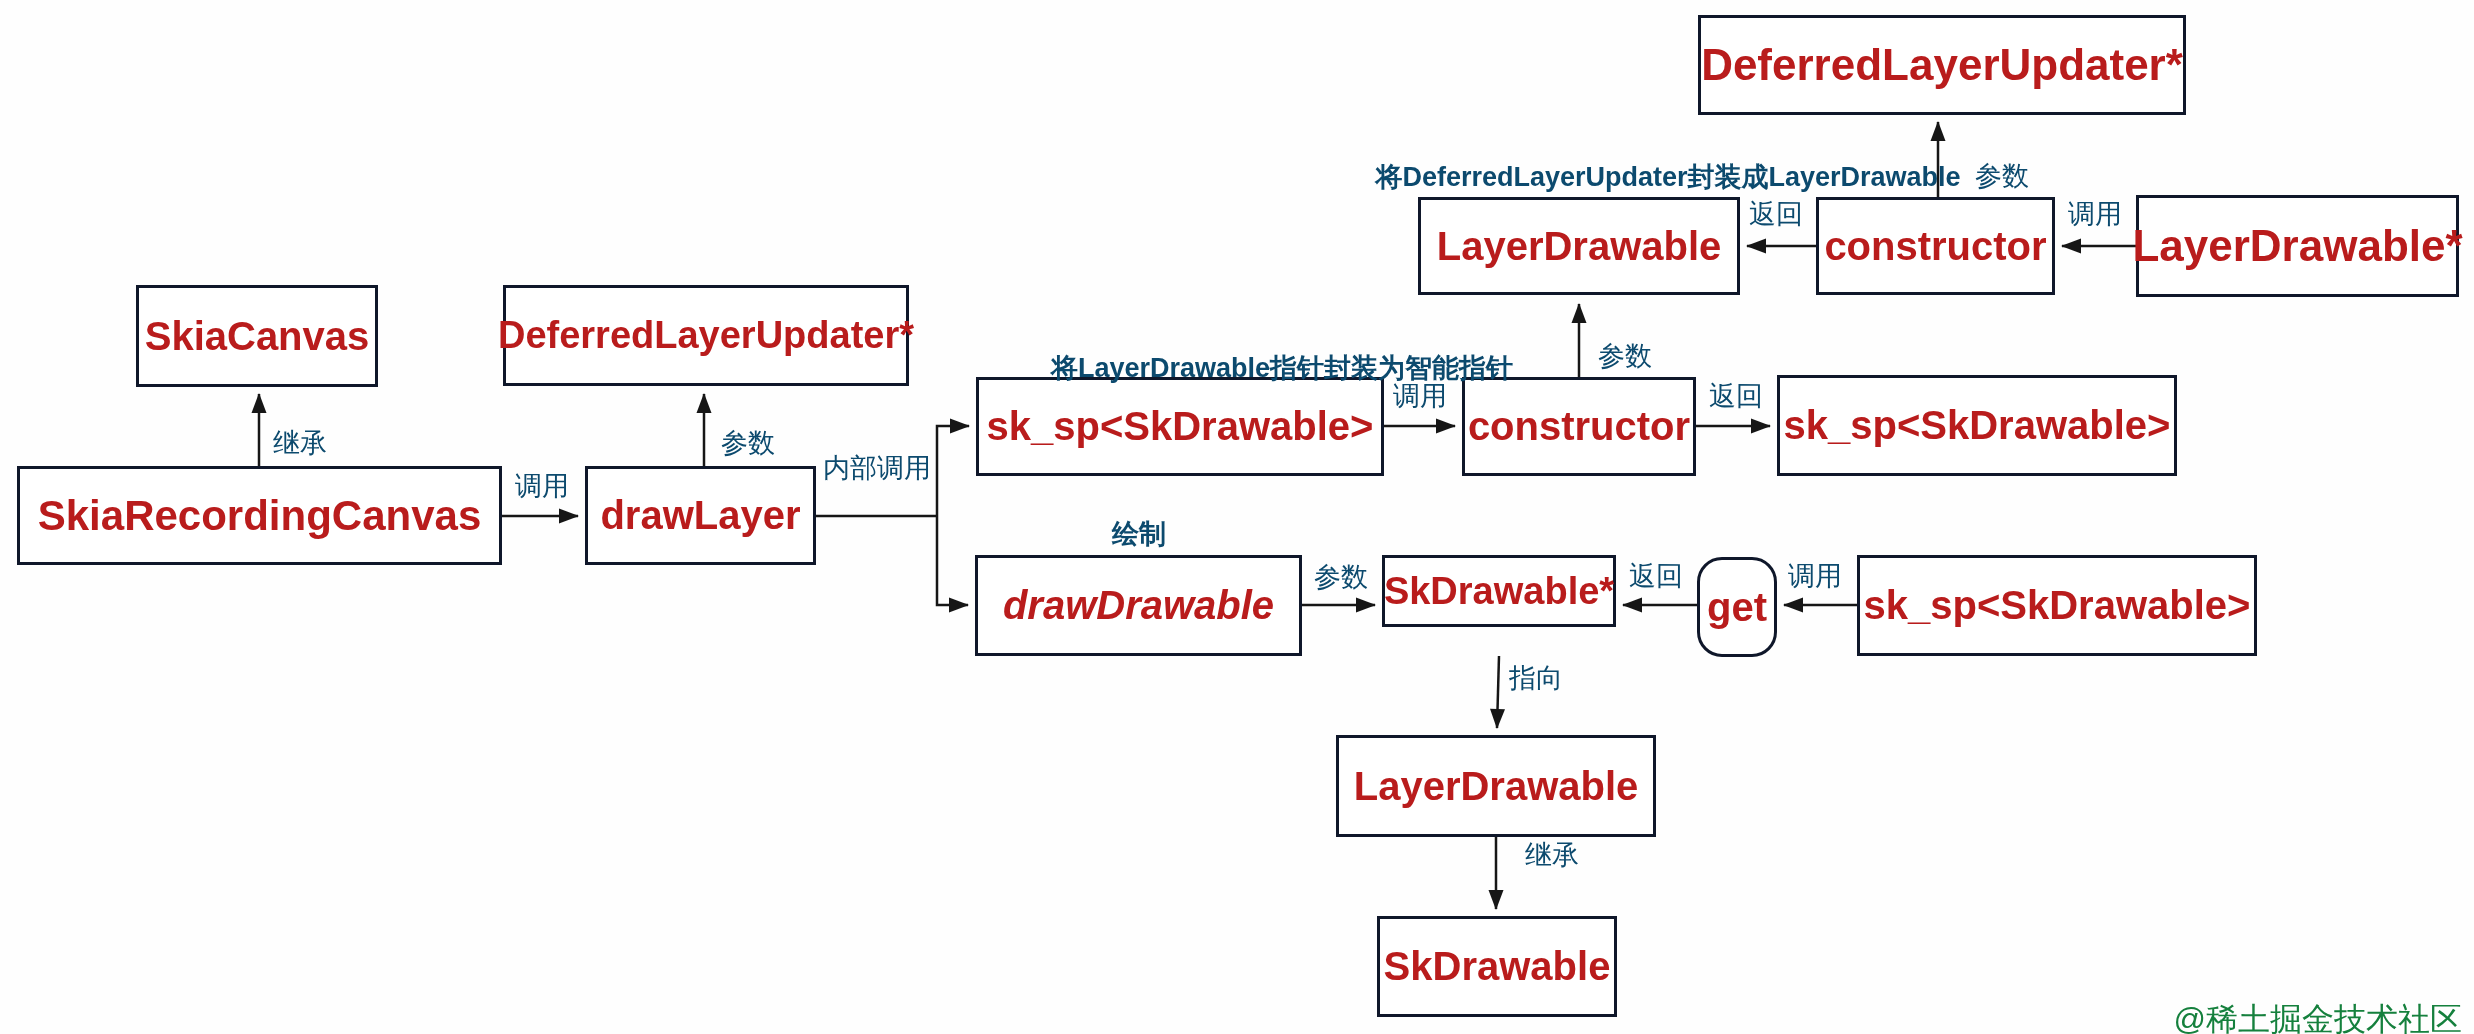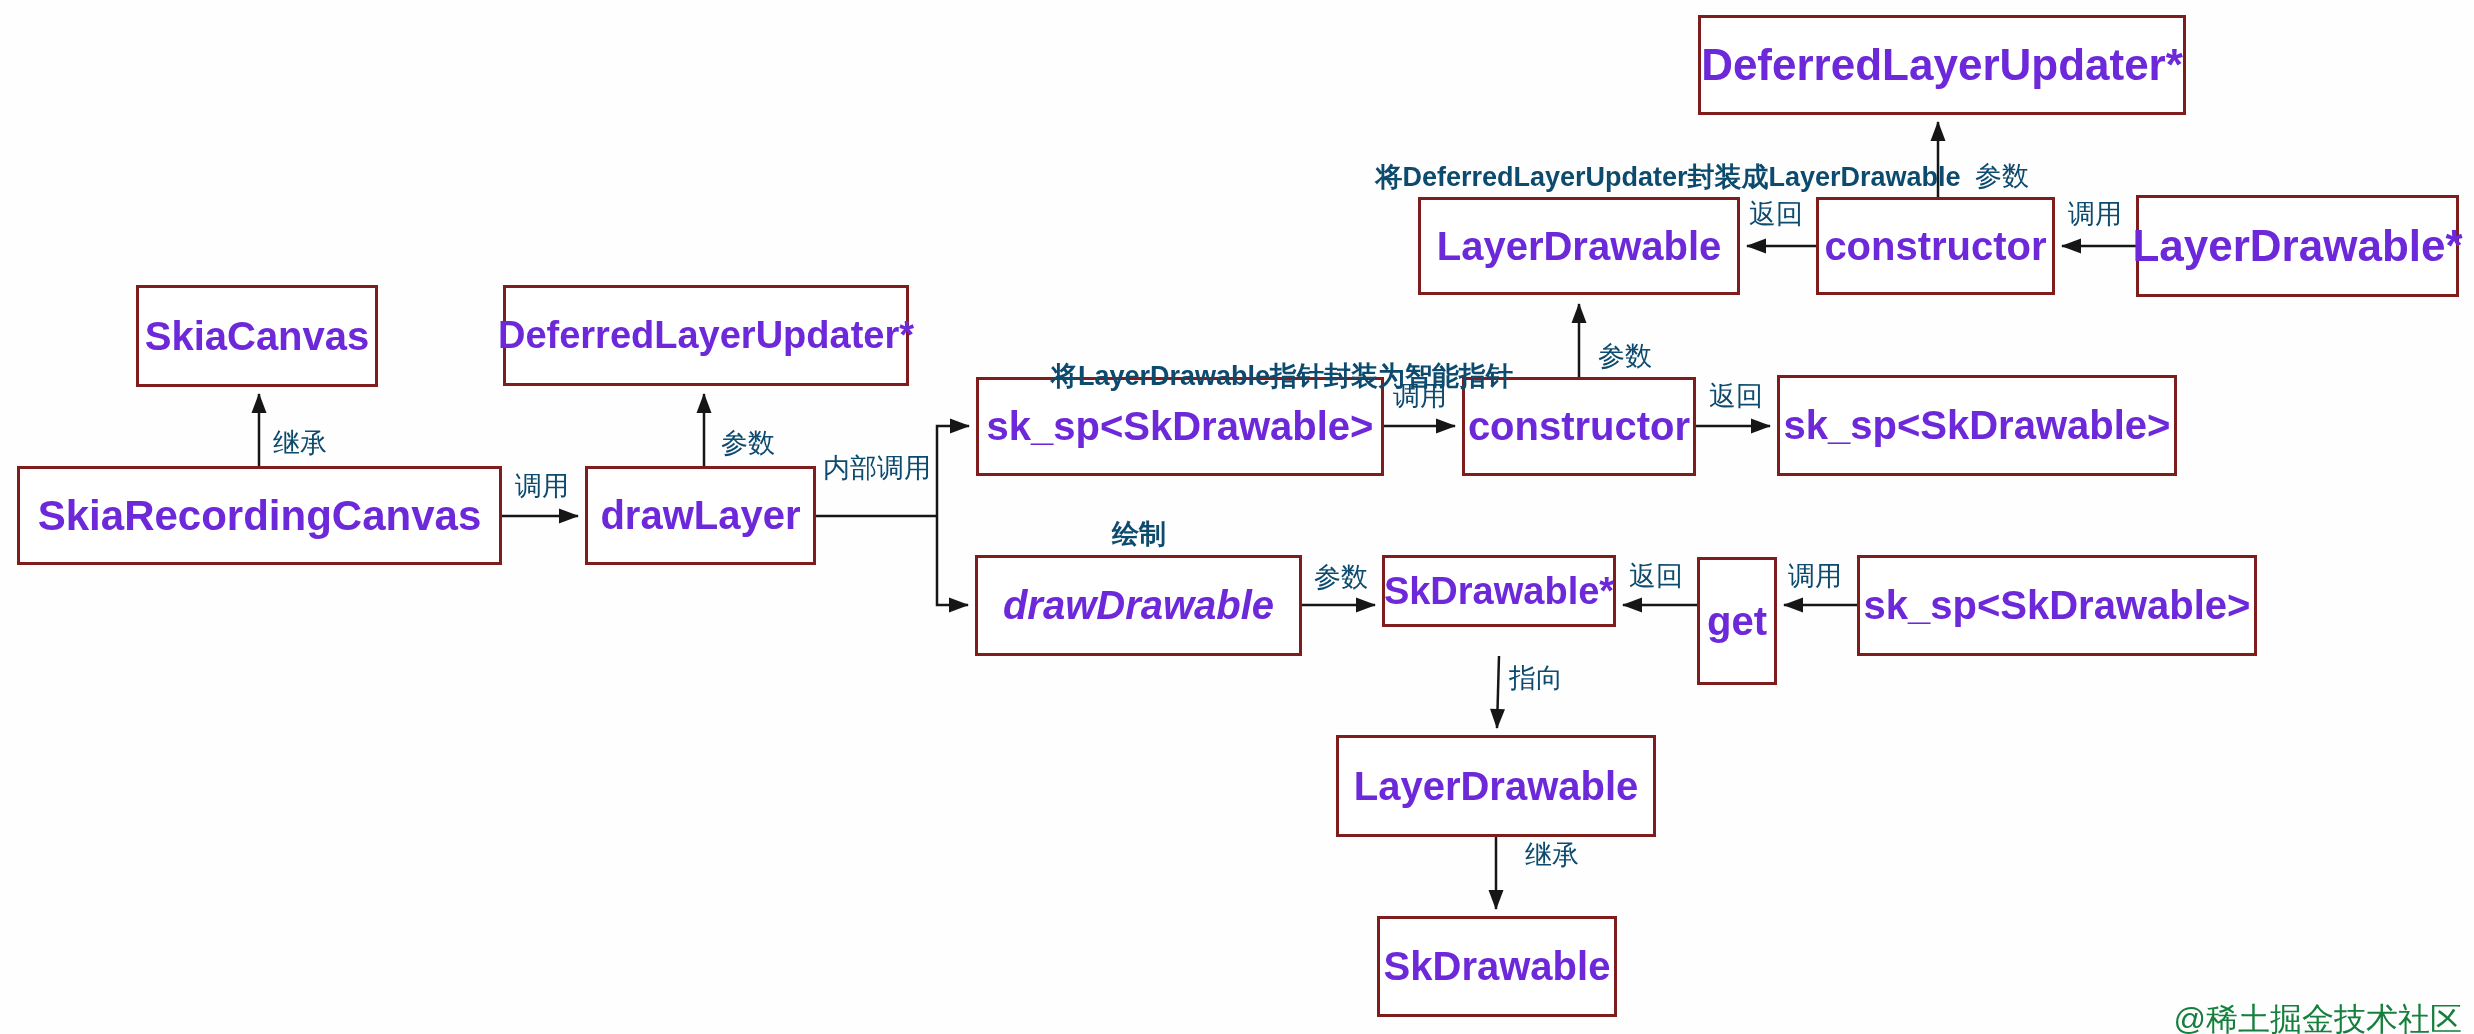--- a/index.html
+++ b/index.html
@@ -7,24 +7,24 @@
     position:relative;
     width:2474px;height:1034px;
     background:#fefefe;
     font-family:"Liberation Sans","DejaVu Sans",sans-serif;
     overflow:hidden;
   }
   #edge-layer{position:absolute;left:0;top:0;width:2474px;height:1034px;}
   .node{
     position:absolute;
     box-sizing:border-box;
-    border:3px solid #7f1d1d;
+    border:3px solid #0f172a;
     background:#ffffff;
     display:flex;align-items:center;justify-content:center;
-    font-weight:bold;font-size:40px;color:#6d28d9;
+    font-weight:bold;font-size:40px;color:#b91c1c;
     white-space:nowrap;letter-spacing:0;
   }
   .elabel{
     position:absolute;
     transform:translate(-50%,-50%);
     font-size:27px;color:#0c4a6e;
     white-space:nowrap;
   }
   .ann{font-weight:bold;}
   #watermark{
@@ -71,21 +71,21 @@
   <div class="node" style="left:2136px;top:195px;width:323px;height:102px;font-size:44px;">LayerDrawable*</div>
   <div class="node" style="left:136px;top:285px;width:242px;height:102px;">SkiaCanvas</div>
   <div class="node" style="left:503px;top:285px;width:406px;height:101px;font-size:38px;">DeferredLayerUpdater*</div>
   <div class="node" style="left:17px;top:466px;width:485px;height:99px;font-size:42px;">SkiaRecordingCanvas</div>
   <div class="node" style="left:585px;top:466px;width:231px;height:99px;">drawLayer</div>
   <div class="node" style="left:976px;top:377px;width:408px;height:99px;">sk_sp&lt;SkDrawable&gt;</div>
   <div class="node" style="left:1462px;top:377px;width:234px;height:99px;">constructor</div>
   <div class="node" style="left:1777px;top:375px;width:400px;height:101px;">sk_sp&lt;SkDrawable&gt;</div>
   <div class="node" style="left:975px;top:555px;width:327px;height:101px;font-style:italic;">drawDrawable</div>
   <div class="node" style="left:1382px;top:555px;width:234px;height:72px;font-size:38px;">SkDrawable*</div>
-  <div class="node" style="left:1697px;top:557px;width:80px;height:128px;">get</div>
+  <div class="node" style="left:1697px;top:557px;width:80px;height:100px;border-radius:25px;">get</div>
   <div class="node" style="left:1857px;top:555px;width:400px;height:101px;">sk_sp&lt;SkDrawable&gt;</div>
   <div class="node" style="left:1336px;top:735px;width:320px;height:102px;">LayerDrawable</div>
   <div class="node" style="left:1377px;top:916px;width:240px;height:101px;">SkDrawable</div>
 
   <div class="elabel" style="left:300px;top:443px;">继承</div>
   <div class="elabel" style="left:542px;top:486px;">调用</div>
   <div class="elabel" style="left:748px;top:443px;">参数</div>
   <div class="elabel" style="left:877px;top:468px;text-align:center;">内部调用</div>
   <div class="elabel" style="left:1420px;top:396px;">调用</div>
   <div class="elabel" style="left:1625px;top:356px;">参数</div>
@@ -93,18 +93,18 @@
   <div class="elabel" style="left:1341px;top:577px;">参数</div>
   <div class="elabel" style="left:1656px;top:576px;">返回</div>
   <div class="elabel" style="left:1815px;top:576px;">调用</div>
   <div class="elabel" style="left:1536px;top:678px;">指向</div>
   <div class="elabel" style="left:1552px;top:855px;">继承</div>
   <div class="elabel" style="left:2002px;top:176px;">参数</div>
   <div class="elabel" style="left:1776px;top:214px;">返回</div>
   <div class="elabel" style="left:2095px;top:214px;">调用</div>
 
   <div class="elabel ann" style="left:1668px;top:177px;">将DeferredLayerUpdater封装成LayerDrawable</div>
-  <div class="elabel ann" style="left:1282px;top:376px;">将LayerDrawable指针封装为智能指针</div>
+  <div class="elabel ann" style="left:1282px;top:368px;">将LayerDrawable指针封装为智能指针</div>
   <div class="elabel ann" style="left:1139px;top:534px;">绘制</div>
 
   <div id="watermark">@稀土掘金技术社区</div>
 
 </div>
 
 </body></html>

